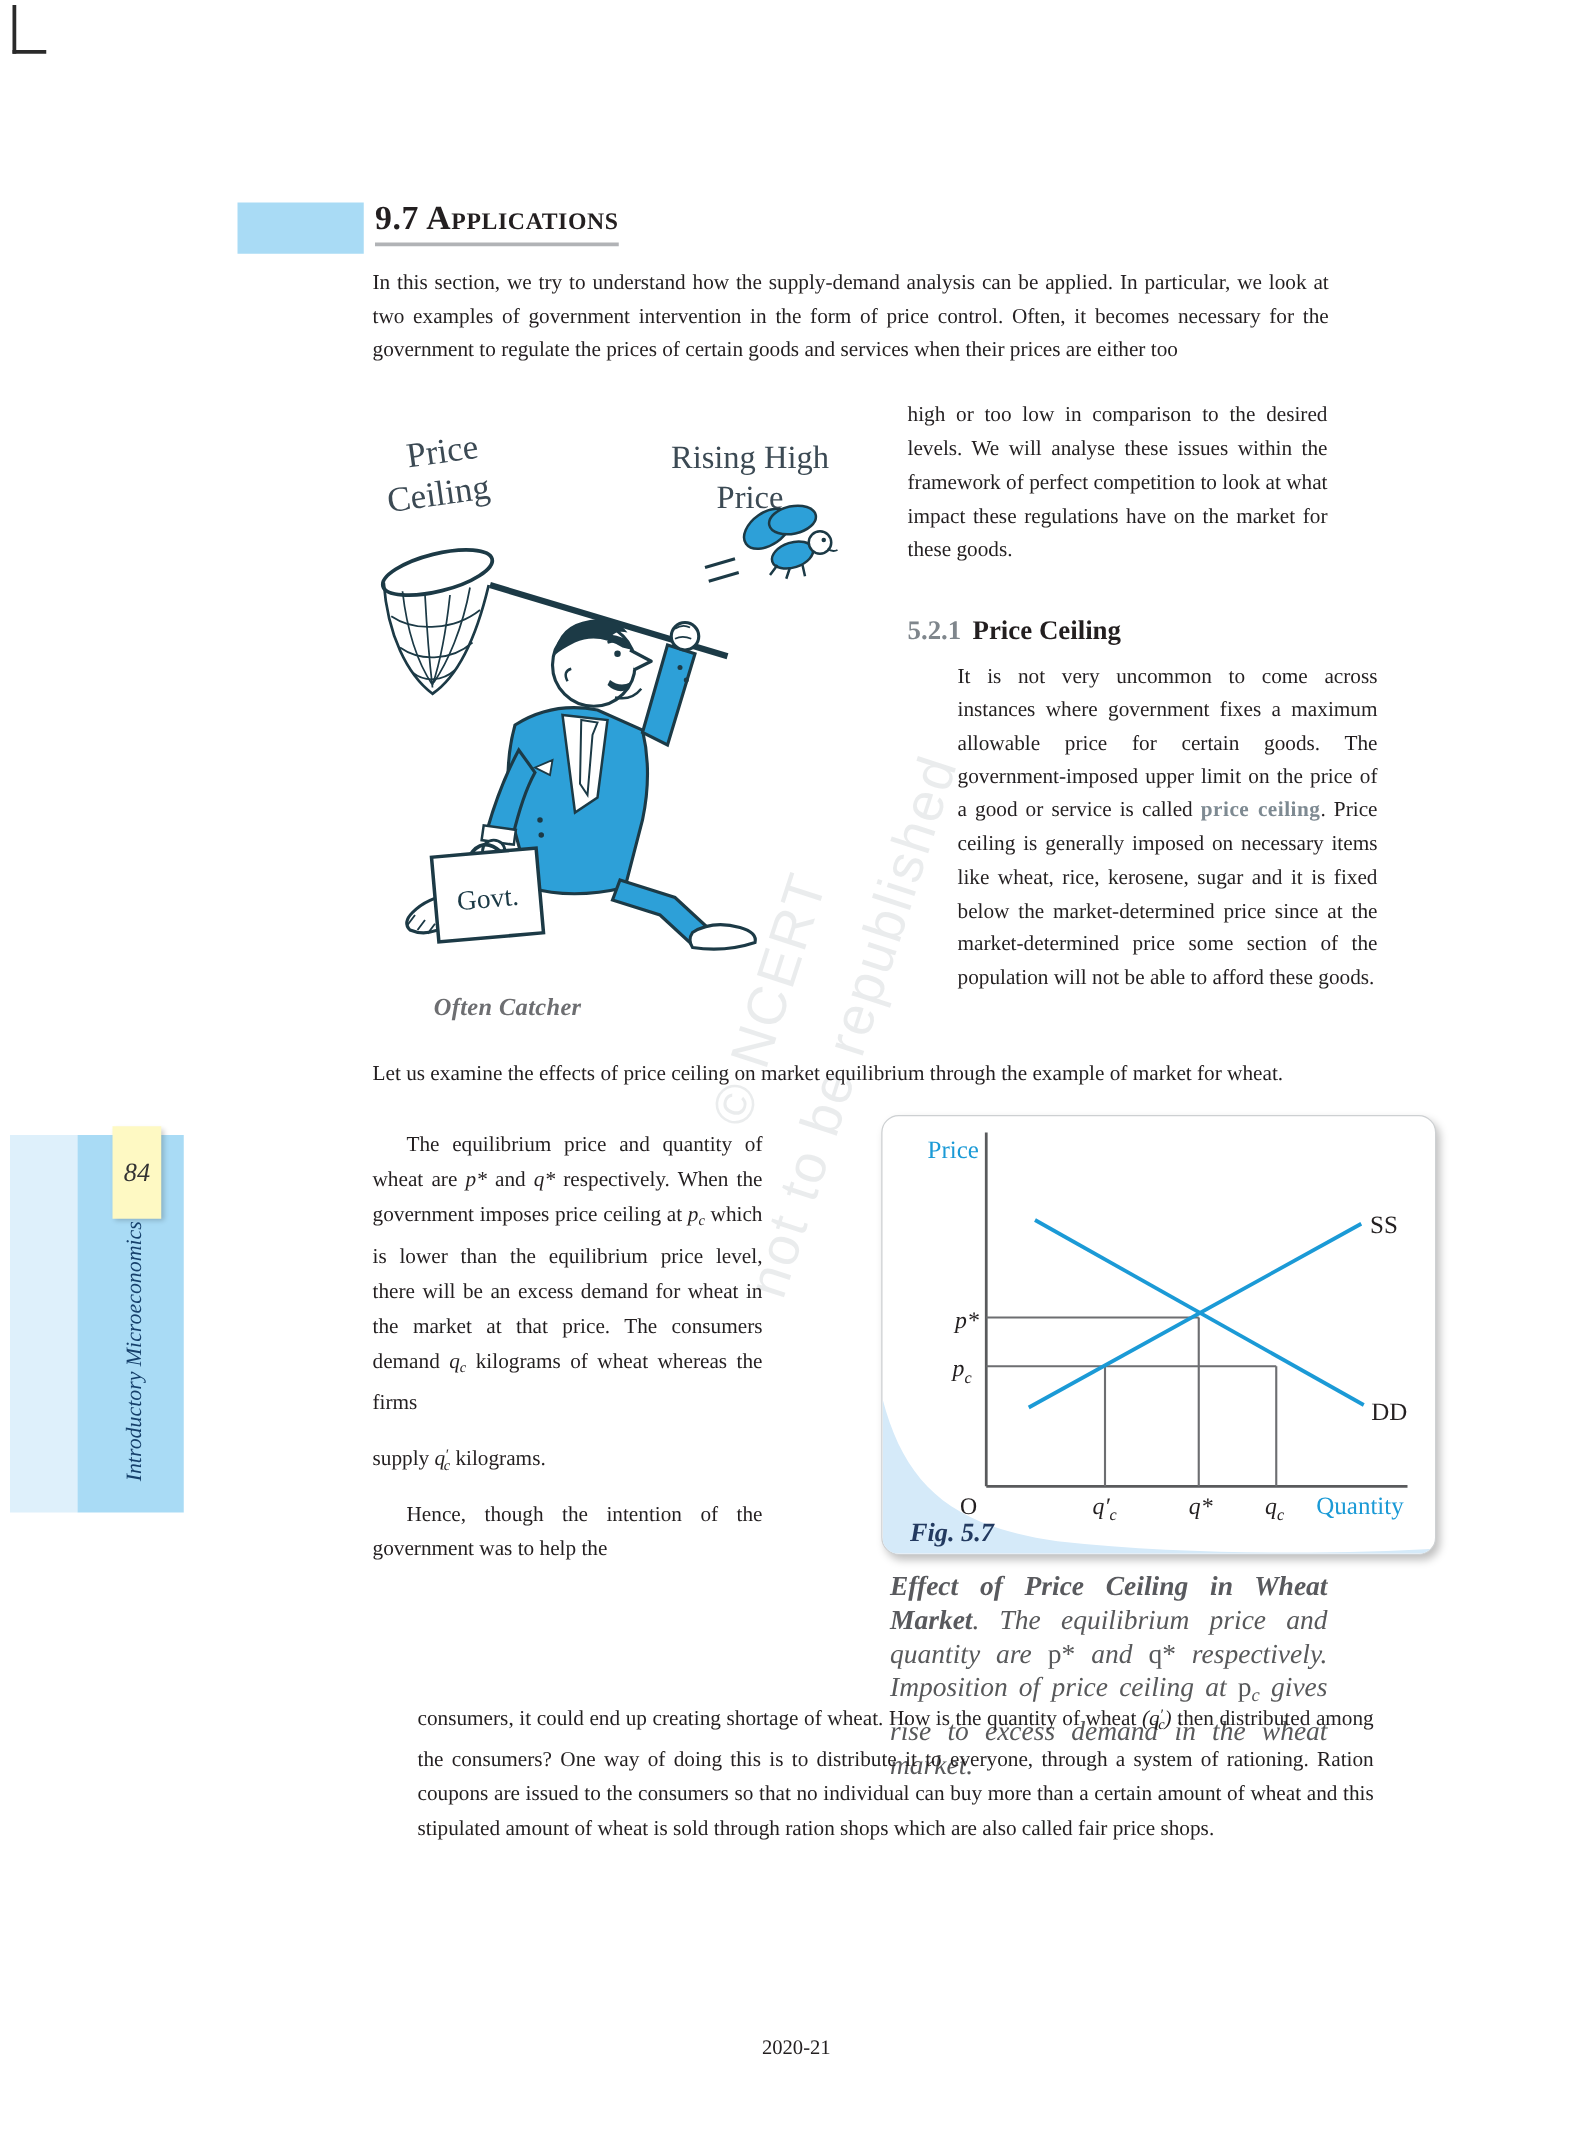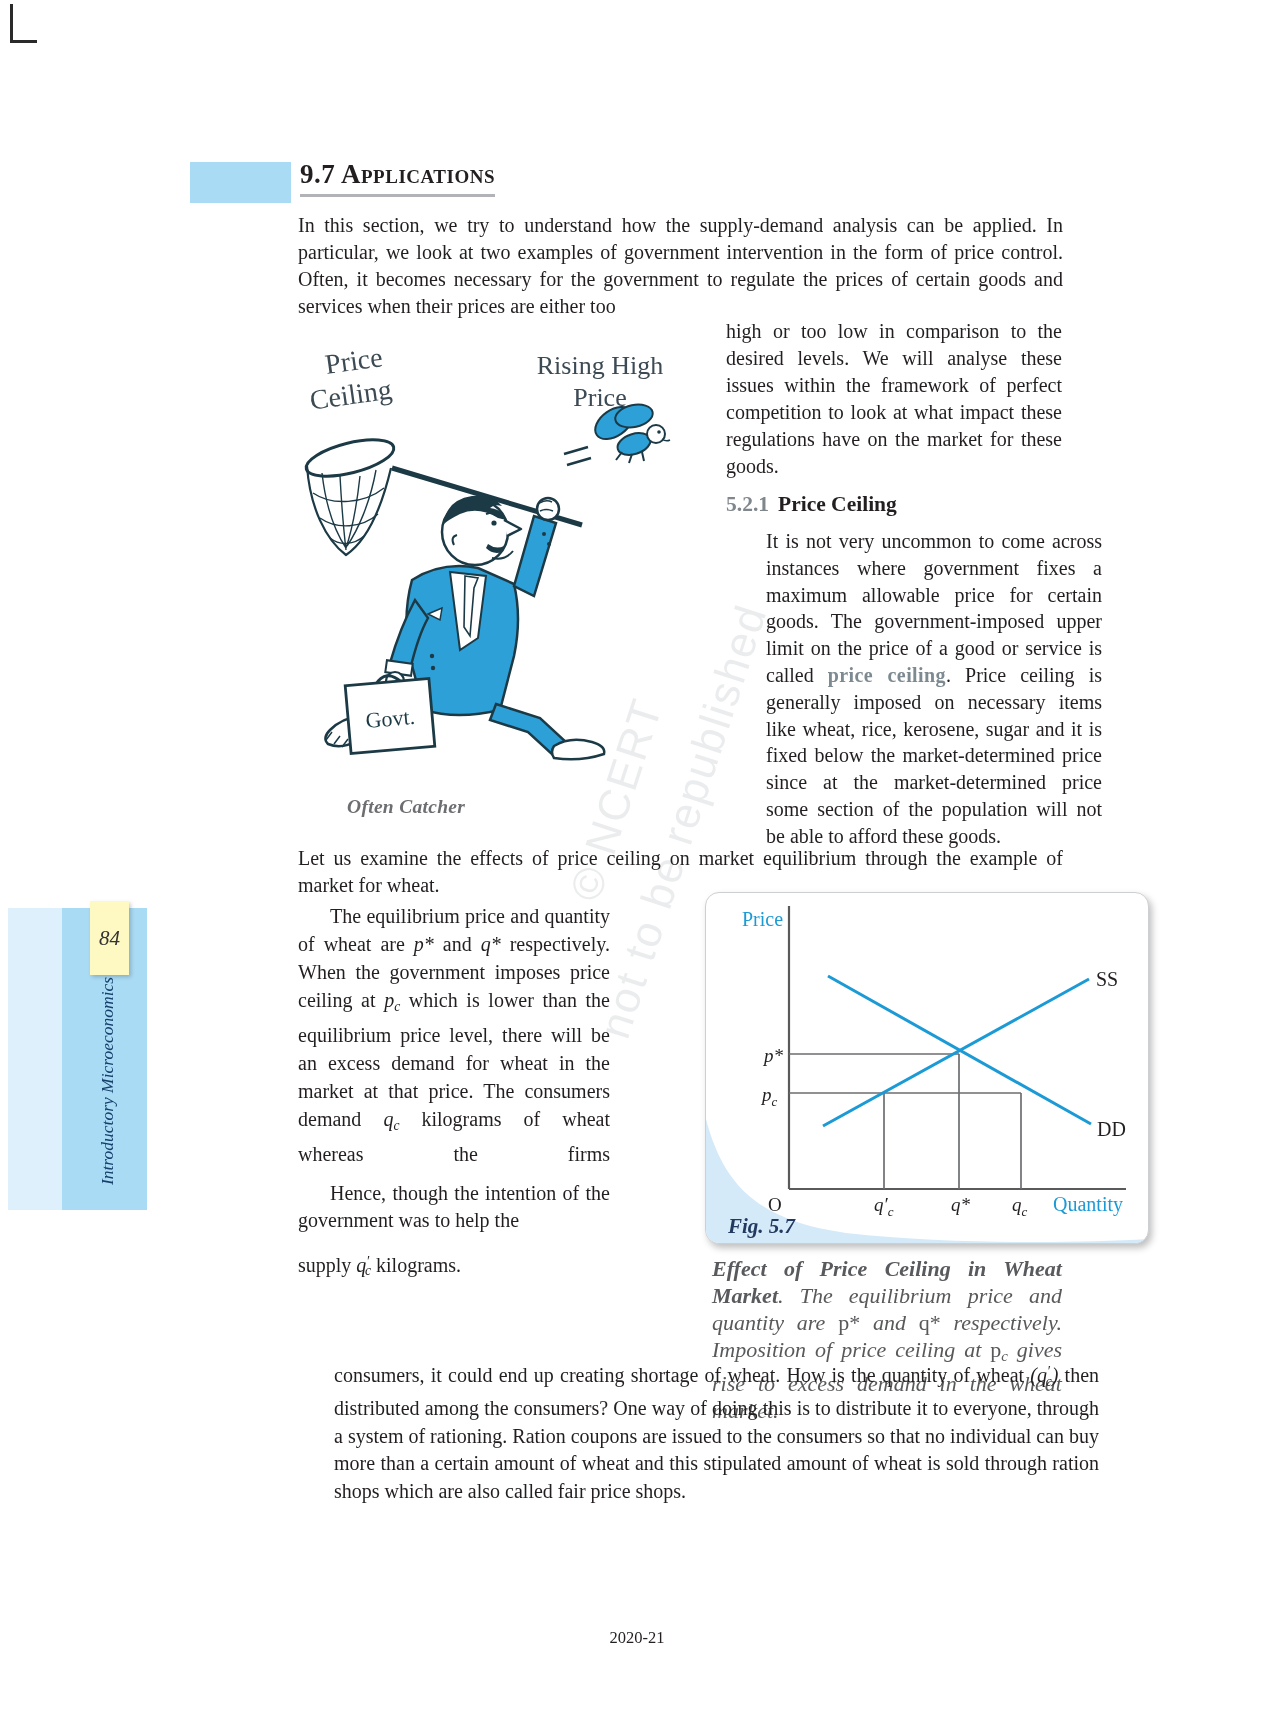--- a/index.html
+++ b/index.html
@@ -18,21 +18,21 @@
   
   .watermark{position:absolute;left:390px;top:740px;width:520px;transform:rotate(-72deg);
         font-family:"Liberation Sans",sans-serif;font-size:44px;line-height:1.6;
         color:rgba(80,95,110,0.12);text-align:center;letter-spacing:2px;pointer-events:none;}
   
   .header-rect{position:absolute;left:190px;top:162px;width:101px;height:41px;background:#a9dbf5;}
   .section-title{position:absolute;left:300px;top:158px;font-weight:bold;font-size:27px;
         font-variant:small-caps;letter-spacing:0.5px;border-bottom:3.5px solid #b1b3b6;
         padding-bottom:2px;line-height:1.25;}
   
-  .body-text{font-size:20px;line-height:27px;text-align:justify;color:#231f20;}
+  .body-text{font-size:17px;line-height:27px;text-align:justify;color:#231f20;}
   .p-intro{position:absolute;left:298px;top:212px;width:765px;}
   .p-lead{position:absolute;left:298px;top:845px;width:765px;}
   .rc{position:absolute;left:726px;width:336px;}
   .p-rc1{top:318px;}
   .h-521{position:absolute;left:726px;top:492px;font-size:21.5px;font-weight:bold;}
   .h-521 .num{color:#7f868c;margin-right:9px;}
   .p-rc2{top:528px;line-height:26.8px;margin-left:40px;}
   .leftcol{position:absolute;left:298px;top:902px;width:312px;}
   .p-figshow{text-indent:1.6em;}
   .p-eq{line-height:28px;text-indent:1.6em;text-align-last:justify;}
@@ -164,22 +164,22 @@
 
   <div class="body-text rc p-rc1"><span class="seg-n">high or too low in comparison to the desired levels. We will analyse these issues within the framework of perfect competition to look at what impact these regulations have on the market for these goods.</span></div>
   <div class="h-521">
     <span class="num">5.2.1</span><span>Price Ceiling</span>
   </div>
   <div class="body-text rc p-rc2"><span class="seg-n">It is not very uncommon to come across instances where government fixes a maximum allowable price for certain goods. The government-imposed upper limit on the price of a good or service is called </span><span class="seg-pc">price ceiling</span><span class="seg-n">. Price ceiling is generally imposed on necessary items like wheat, rice, kerosene, sugar and it is fixed below the market-determined price since at the market-determined price some section of the population will not be able to afford these goods.</span></div>
 
   <div class="body-text p-lead"><span class="seg-n">Let us examine the effects of price ceiling on market equilibrium through the example of market for wheat.</span></div>
   <div class="leftcol">
     <div class="body-text p-eq"><span class="seg-n">The equilibrium price and quantity of wheat are </span><span class="seg-i">p*</span><span class="seg-n"> and </span><span class="seg-i">q*</span><span class="seg-n"> respectively. When the government imposes price ceiling at </span><span class="seg-i">p</span><span class="seg-sub">c</span><span class="seg-n"> which is lower than the equilibrium price level, there will be an excess demand for wheat in the market at that price. The consumers demand </span><span class="seg-i">q</span><span class="seg-sub">c</span><span class="seg-n"> kilograms of wheat whereas the firms</span></div>
+    <div class="body-text p-supply"><span class="seg-n">supply </span><span class="seg-i">q</span><span class="seg-sup">′</span><span class="seg-subx">c</span><span class="seg-n"> kilograms.</span></div>
     <div class="body-text p-hence"><span class="seg-n">Hence, though the intention of the government was to help the</span></div>
-    <div class="body-text p-supply"><span class="seg-n">supply </span><span class="seg-i">q</span><span class="seg-sup">′</span><span class="seg-subx">c</span><span class="seg-n"> kilograms.</span></div>
   </div>
 
   <div class="figure-box">
     <svg viewBox="0 0 442 350" width="442" height="350">
       <path d="M0,226 C18,295 55,328 140,340 C250,352 370,350 442,346 L442,350 L0,350 Z" fill="#d5eaf9"></path>
       <line x1="83" y1="13" x2="83" y2="296" stroke="#595a5c" stroke-width="2.2"></line>
       <line x1="83" y1="296" x2="420" y2="296" stroke="#595a5c" stroke-width="2.2"></line>
       <path d="M83,161 H253 M83,200 H315 M178,200 V296 M253,161 V296 M315,200 V296" stroke="#6d6e71" stroke-width="1.7" fill="none"></path>
       <line x1="117" y1="233" x2="383" y2="86" stroke="#1b9ad6" stroke-width="3"></line>
       <line x1="122" y1="83" x2="385" y2="231" stroke="#1b9ad6" stroke-width="3"></line>

